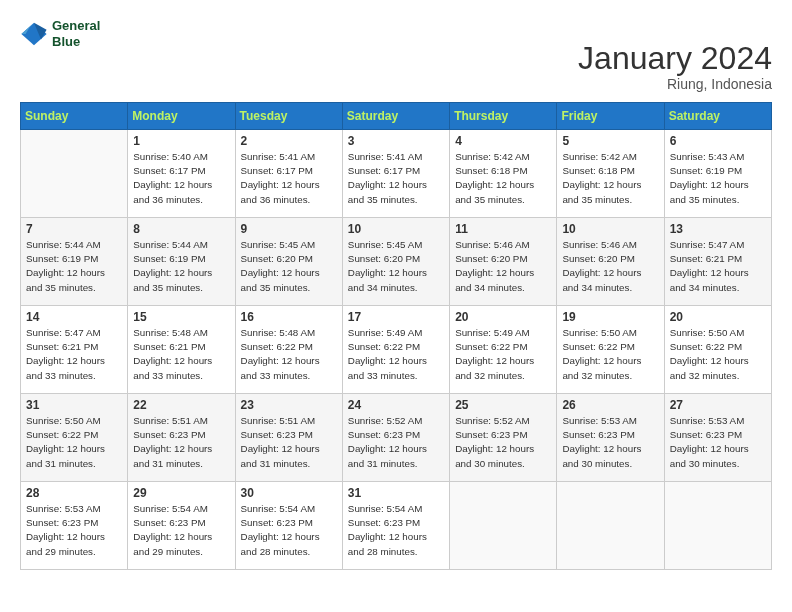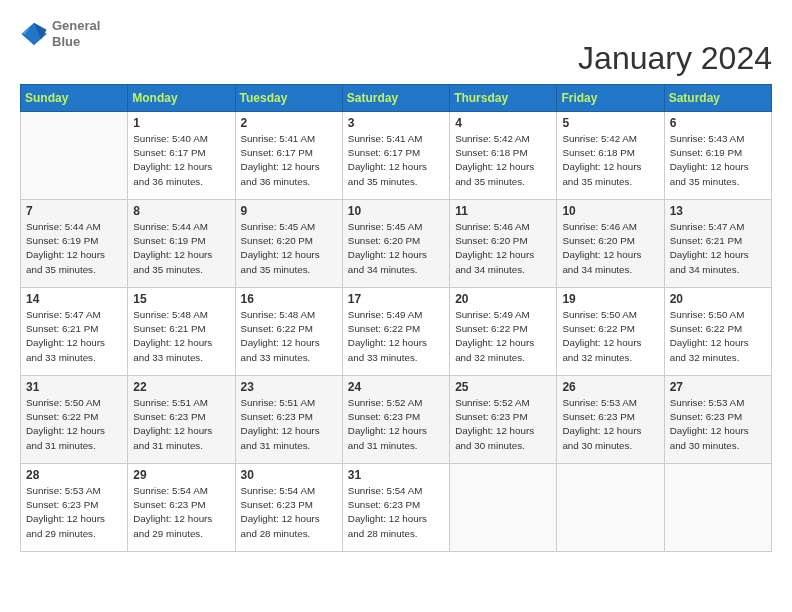--- a/index.html
+++ b/index.html
@@ -27,21 +27,21 @@
       align-items: center;
       gap: 4px;
     }
     .logo-text {
       font-size: 13px;
       font-weight: bold;
       line-height: 1.2;
       color: #333;
     }
     .logo-text span {
-      color: #737373;
+      color: #14532d;
     }
     .logo-icon {
       width: 28px;
       height: 28px;
     }
     .title-block {
       text-align: right;
       margin-top: 24px;
     }
     .month-title {
@@ -110,20 +110,21 @@
         <polygon points="20,4 38,14 30,28" fill="#1a5fa0"></polygon>
         <polygon points="20,4 14,10 8,20 2,20" fill="#4a9fd4"></polygon>
       </svg>
       <div class="logo-text">
         <div><span>General</span></div>
         <div><span>Blue</span></div>
       </div>
     </div>
     <div class="title-block">
       <div class="month-title">January 2024</div>
+      <div class="location">Riung, Indonesia</div>
     </div>
   </div>
 
   <table class="calendar-table">
     <thead>
       <tr>
         <th>Sunday</th>
         <th>Monday</th>
         <th>Tuesday</th>
         <th>Saturday</th>

